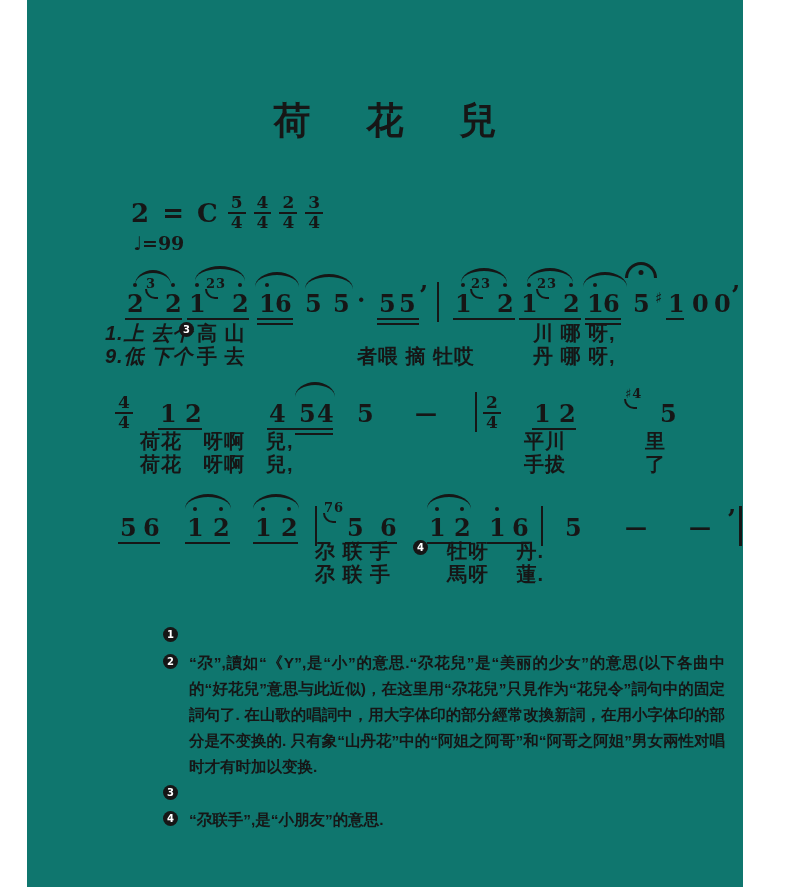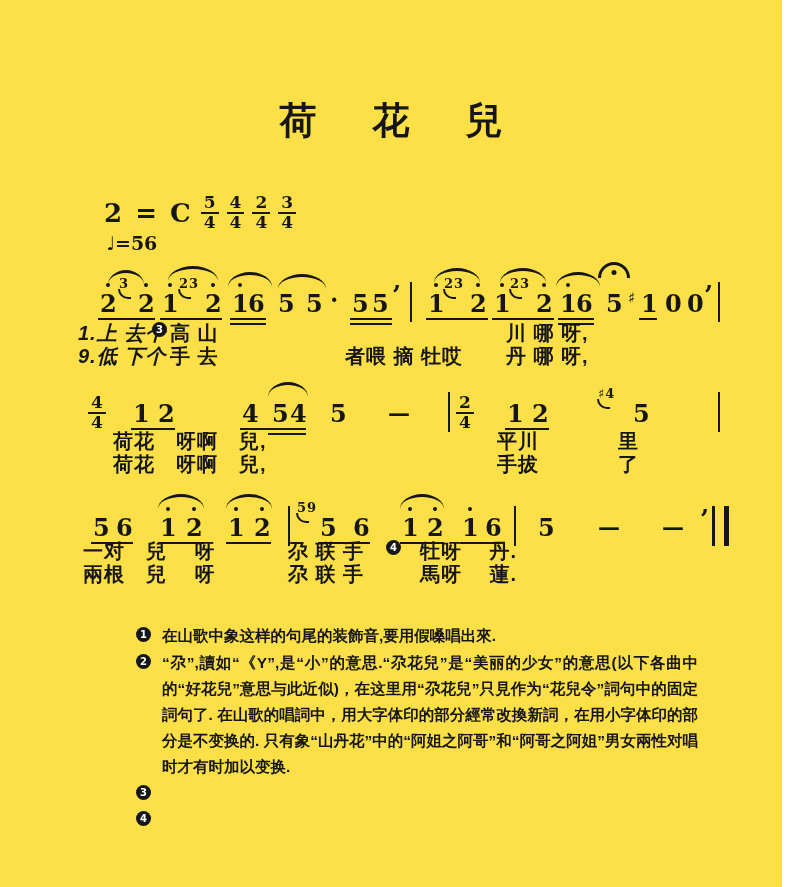--- a/index.html
+++ b/index.html
@@ -1,17 +1,17 @@
 <!DOCTYPE html>
 <html><head>
 <meta charset="utf-8">
 <style>
   html,body{margin:0;padding:0;}
-  .page{position:relative;width:782px;height:887px;background:#fde047;color:#161616;
-        font-family:"Liberation Sans","DejaVu Sans",sans-serif;overflow:hidden;}
+  .page{position:relative;width:716px;height:887px;background:#0f766e;color:#161616;
+        font-family:"Liberation Sans","DejaVu Sans",sans-serif;overflow:hidden;margin-left:27px;}
   
   .title{position:absolute;top:96px;left:0;right:0;text-align:center;
          font-size:37px;font-weight:700;letter-spacing:56px;text-indent:56px;
          font-family:"Liberation Serif","DejaVu Serif",serif;}
   
   .keyline{position:absolute;left:104px;top:194px;display:flex;align-items:center;gap:8px;}
   .keyline .key{font:700 26px "DejaVu Serif",serif;letter-spacing:2px;text-align:right;}
   .tsig{display:inline-flex;flex-direction:column;align-items:center;
         font:700 17px "DejaVu Serif",serif;line-height:1.05;}
   .tsig .num{border-bottom:2px solid #161616;padding:0 3px;}
@@ -71,21 +71,21 @@
     <span class="tsig">
       <span class="num">2</span>
       <span class="den">4</span>
     </span>
     <span class="tsig">
       <span class="num">3</span>
       <span class="den">4</span>
     </span>
   </div>
 
-  <div class="tempo">♩=56</div>
+  <div class="tempo">♩=99</div>
 
   <div class="mline" style="top:262px">
     <span class="n hi" style="left:100px">2</span>
     <span class="n grace" style="left:119px">3</span>
     <span class="n hi" style="left:138px">2</span>
     <span class="n hi" style="left:162px">1</span>
     <span class="n grace" style="left:179px">23</span>
     <span class="n hi" style="left:205px">2</span>
     <span class="n hi" style="left:232px">1</span>
     <span class="n" style="left:248px">6</span>
@@ -132,21 +132,21 @@
     <i class="tie" style="left:556px;width:44px;top:10px"></i>
   </div>
 
   <div class="lyr" style="left:78px;top:320px"><i>1.上 去个</i></div>
   <span class="mk mk-abs" style="left:152px;top:322px">3</span>
   <div class="lyr" style="left:170px;top:320px">高 山</div>
   <div class="lyr" style="left:506px;top:320px">川 哪 呀,</div>
 
   <div class="lyr" style="left:78px;top:343px"><i>9.低 下个</i></div>
   <div class="lyr" style="left:170px;top:343px">手 去</div>
-  <div class="lyr" style="left:345px;top:343px">者喂 摘 牡哎</div>
+  <div class="lyr" style="left:330px;top:343px">者喂 摘 牡哎</div>
   <div class="lyr" style="left:506px;top:343px">丹 哪 呀,</div>
 
   <div class="mline" style="top:372px">
     <span class="tsig mts" style="left:88px">
       <span class="num">4</span>
       <span class="den">4</span>
     </span>
     <span class="n" style="left:133px">1</span>
     <span class="n" style="left:158px">2</span>
     <span class="n" style="left:242px">4</span>
@@ -179,21 +179,21 @@
   <div class="lyr" style="left:618px;top:451px">了</div>
 
   <div class="mline" style="top:486px">
     <span class="n" style="left:93px">5</span>
     <span class="n" style="left:116px">6</span>
     <span class="n hi" style="left:160px">1</span>
     <span class="n hi" style="left:186px">2</span>
     <span class="n hi" style="left:228px">1</span>
     <span class="n hi" style="left:254px">2</span>
     <i class="bar" style="left:288px"></i>
-    <span class="n grace" style="left:297px">59</span>
+    <span class="n grace" style="left:297px">76</span>
     <span class="n" style="left:320px">5</span>
     <span class="n" style="left:353px">6</span>
     <span class="n hi" style="left:402px">1</span>
     <span class="n hi" style="left:427px">2</span>
     <span class="n hi" style="left:462px">1</span>
     <span class="n" style="left:485px">6</span>
     <i class="bar" style="left:514px"></i>
     <span class="n" style="left:538px">5</span>
     <span class="n dash" style="left:598px">—</span>
     <span class="n dash" style="left:662px">—</span>
@@ -203,36 +203,34 @@
     <i class="ul" style="left:158px;width:45px"></i>
     <i class="ul" style="left:226px;width:45px"></i>
     <i class="ul" style="left:318px;width:52px"></i>
     <i class="ul" style="left:400px;width:44px"></i>
     <i class="ul" style="left:460px;width:42px"></i>
     <i class="slur" style="left:158px;width:46px;top:8px"></i>
     <i class="slur" style="left:226px;width:46px;top:8px"></i>
     <i class="slur" style="left:400px;width:44px;top:8px"></i>
   </div>
 
-  <div class="lyr" style="left:83px;top:538px">一对　兒　 呀</div>
   <div class="lyr" style="left:288px;top:538px">尕 联 手</div>
   <span class="mk mk-abs" style="left:386px;top:540px">4</span>
   <div class="lyr" style="left:420px;top:538px">牡呀　 丹.</div>
-  <div class="lyr" style="left:83px;top:561px">兩根　兒　 呀</div>
   <div class="lyr" style="left:288px;top:561px">尕 联 手</div>
   <div class="lyr" style="left:420px;top:561px">馬呀　 蓮.</div>
 
   <div class="fn" style="top:623px">
     <span class="mk">1</span>
-    <p>在山歌中象这样的句尾的装飾音,要用假嗓唱出來.</p>
   </div>
   <div class="fn" style="top:650px">
     <span class="mk">2</span>
     <p>“尕”,讀如“《Y”,是“小”的意思.“尕花兒”是“美丽的少女”的意思(以下各曲中的“好花兒”意思与此近似)，在这里用“尕花兒”只見作为“花兒令”詞句中的固定詞句了. 在山歌的唱詞中，用大字体印的部分經常改換新詞，在用小字体印的部分是不变换的. 只有象“山丹花”中的“阿姐之阿哥”和“阿哥之阿姐”男女兩性对唱时才有时加以变换.</p>
   </div>
   <div class="fn" style="top:781px">
     <span class="mk">3</span>
   </div>
   <div class="fn" style="top:807px">
     <span class="mk">4</span>
+    <p>“尕联手”,是“小朋友”的意思.</p>
   </div>
 
 </div>
 
 </body></html>

